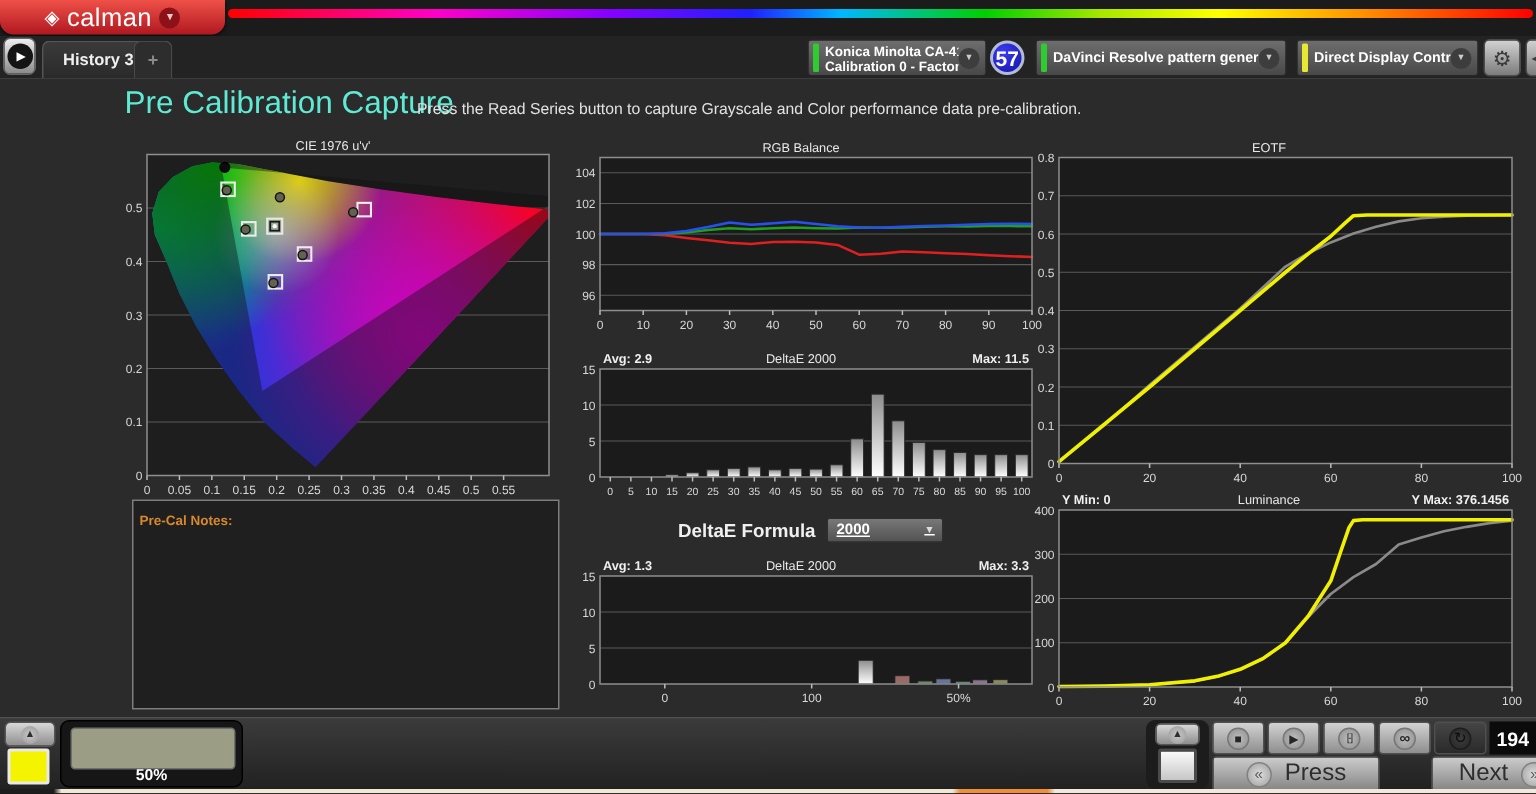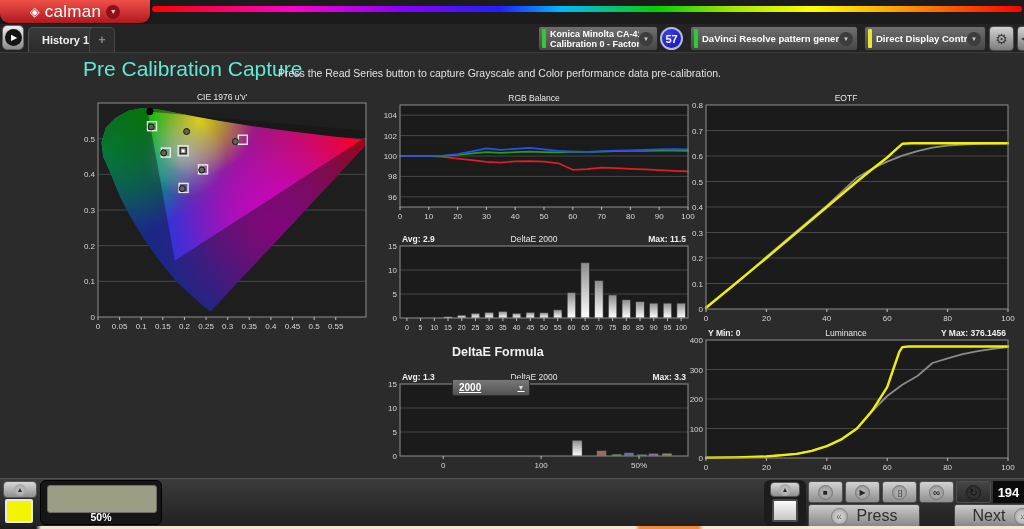--- a/index.html
+++ b/index.html
@@ -31,21 +31,21 @@
   .dd .stripe{width:4px;height:19px;margin:0 4px 0 3px;border-radius:1px;flex:none;}
   .dd .lines{font-size:9px;line-height:10px;white-space:nowrap;overflow:hidden;}
   .dd .one{font-size:9.5px;white-space:nowrap;overflow:hidden;}
   .dd .caret{margin-left:auto;margin-right:4px;width:14px;height:14px;border-radius:50%;background:#3d3d3d;
     color:#ccc;font-size:6px;display:flex;align-items:center;justify-content:center;flex:none;}
   .dd-meter{left:538px;width:120px;}
   .dd-source{left:690px;width:168px;}
   .dd-display{left:864px;width:122px;}
   .badge{position:absolute;left:660px;top:3px;width:23px;height:23px;border-radius:50%;
     background:radial-gradient(circle at 35% 30%,#3c3cf2,#1414a6);border:2px solid #b4bcd4;color:#fff;
-    font-size:11px;font-weight:bold;display:flex;align-items:center;justify-content:center;box-sizing:border-box;}
+    font-size:14px;font-weight:bold;display:flex;align-items:center;justify-content:center;box-sizing:border-box;}
   .sqbtn{position:absolute;top:2px;height:25px;border-radius:4px;background:linear-gradient(#d2d2d2,#7c7c7c);
     border:1px solid #4c4c4c;display:flex;align-items:center;justify-content:center;color:#3a3a3a;box-sizing:border-box;}
   .gearbtn{left:989px;width:25px;font-size:14px;}
   .collapsebtn{left:1017px;width:14px;font-size:8px;}
   
   .main{position:absolute;top:53px;left:0;right:0;height:425px;background:#2b2b2b;}
   .page-title{position:absolute;left:83px;top:4px;font-size:21px;color:#5eead4;}
   .page-sub{position:absolute;left:278px;top:14px;font-size:10.5px;color:#e2e2e2;}
   .preset{position:absolute;left:703px;top:11px;width:243px;height:18px;background:linear-gradient(#818181,#565656);
     border:1px solid #2e2e2e;border-radius:2px;color:#fff;font-size:10px;font-weight:bold;display:flex;align-items:center;
@@ -54,21 +54,21 @@
   .chart{position:absolute;}
   .c-cie{left:68px;top:38px;width:308px;height:242px;}
   .c-rgb{left:370px;top:39px;width:328px;height:130px;}
   .c-de1{left:370px;top:180px;width:328px;height:100px;}
   .c-de2{left:370px;top:318px;width:328px;height:100px;}
   .c-eotf{left:676px;top:39px;width:340px;height:232px;}
   .c-lum{left:676px;top:274px;width:340px;height:146px;}
   .notes{position:absolute;left:88px;top:280px;width:285px;height:140px;background:#1f1f1f;border:1px solid #7e7e7e;
     box-sizing:border-box;padding:3px 4px;}
   .notes-label{color:#d8892c;font-size:9px;font-weight:bold;}
-  .formula-row{position:absolute;left:452px;top:292px;display:flex;align-items:flex-start;gap:20px;flex-direction:column;}
+  .formula-row{position:absolute;left:452px;top:292px;display:flex;align-items:center;gap:7px;}
   .formula-label{color:#f0f0f0;font-size:12.5px;font-weight:bold;}
   .formula-dd{width:78px;height:17px;background:linear-gradient(#787878,#525252);border:1px solid #2e2e2e;border-radius:2px;
     color:#fff;font-size:10px;font-weight:bold;display:flex;align-items:center;padding-left:6px;box-sizing:border-box;cursor:pointer;text-decoration:underline;}
   .formula-dd .pcaret{margin-left:auto;width:16px;display:flex;align-items:center;justify-content:center;font-size:7px;color:#ddd;}
   
   .bottom{position:absolute;top:478px;left:0;right:0;height:48px;background:linear-gradient(#3b3b3b,#212121);border-top:1px solid #525252;}
   .upbtn{position:absolute;border-radius:4px;background:linear-gradient(#d8d8d8,#8e8e8e);border:1px solid #555;
     display:flex;align-items:center;justify-content:center;box-sizing:border-box;}
   .upbtn .uarr{width:12px;height:12px;border-radius:50%;background:radial-gradient(#c8c8c8,#989898);color:#2e2e2e;
     font-size:7px;display:flex;align-items:center;justify-content:center;}
@@ -114,21 +114,21 @@
       <span class="logo-text">calman</span>
       <span class="logo-caret">▼</span>
     </div>
   </div>
 
   <div class="tabbar">
     <div class="navplay">
       <span class="circ">▶</span>
     </div>
     <div class="tab tab-history">
-      <span>History 1</span>
+      <span>History 3</span>
     </div>
     <div class="tab tab-add">
       <span>+</span>
     </div>
 
     <div class="dd dd-meter">
       <span class="stripe" style="background:#2ecc2e"></span>
       <span class="lines">
         <span style="display:block">Konica Minolta CA-410</span>
         <span style="display:block">Calibration 0 - Factory</span>
@@ -470,20 +470,23 @@
           <line x1="150.8" y1="131" x2="150.8" y2="134" stroke="#bbbbbb" stroke-width="1"></line>
           <text x="150.8" y="143" text-anchor="middle" font-size="8" fill="#d8d8d8" font-family="Liberation Sans, sans-serif" font-weight="normal">40</text>
           <line x1="211.2" y1="131" x2="211.2" y2="134" stroke="#bbbbbb" stroke-width="1"></line>
           <text x="211.2" y="143" text-anchor="middle" font-size="8" fill="#d8d8d8" font-family="Liberation Sans, sans-serif" font-weight="normal">60</text>
           <line x1="271.6" y1="131" x2="271.6" y2="134" stroke="#bbbbbb" stroke-width="1"></line>
           <text x="271.6" y="143" text-anchor="middle" font-size="8" fill="#d8d8d8" font-family="Liberation Sans, sans-serif" font-weight="normal">80</text>
           <line x1="332" y1="131" x2="332" y2="134" stroke="#bbbbbb" stroke-width="1"></line>
           <text x="332" y="143" text-anchor="middle" font-size="8" fill="#d8d8d8" font-family="Liberation Sans, sans-serif" font-weight="normal">100</text>
         </svg></div>
 
+    <div class="notes">
+      <span class="notes-label">Pre-Cal Notes:</span>
+    </div>
 
     <div class="formula-row">
       <span class="formula-label">DeltaE Formula</span>
       <span class="formula-dd">
         <span>2000</span>
         <span class="pcaret">▼</span>
       </span>
     </div>
   </div>
 

